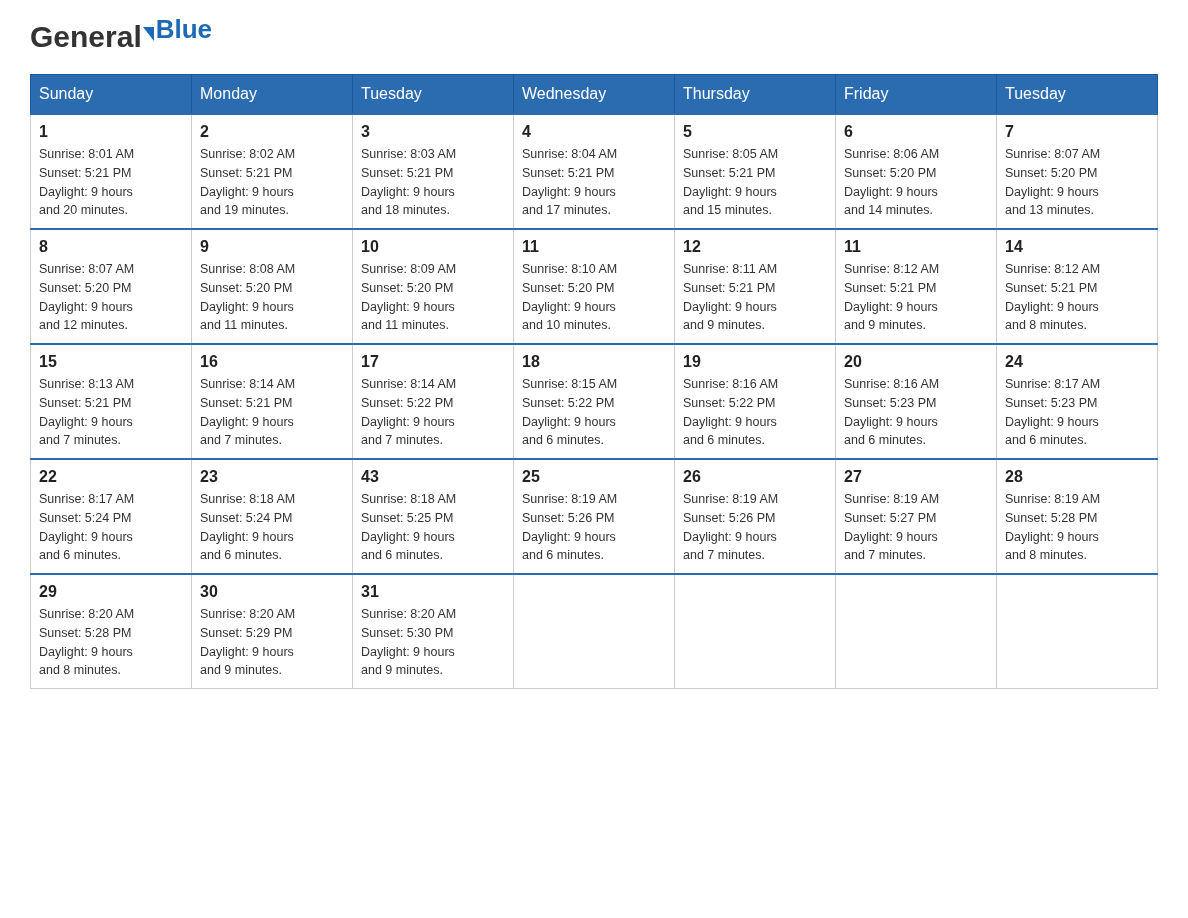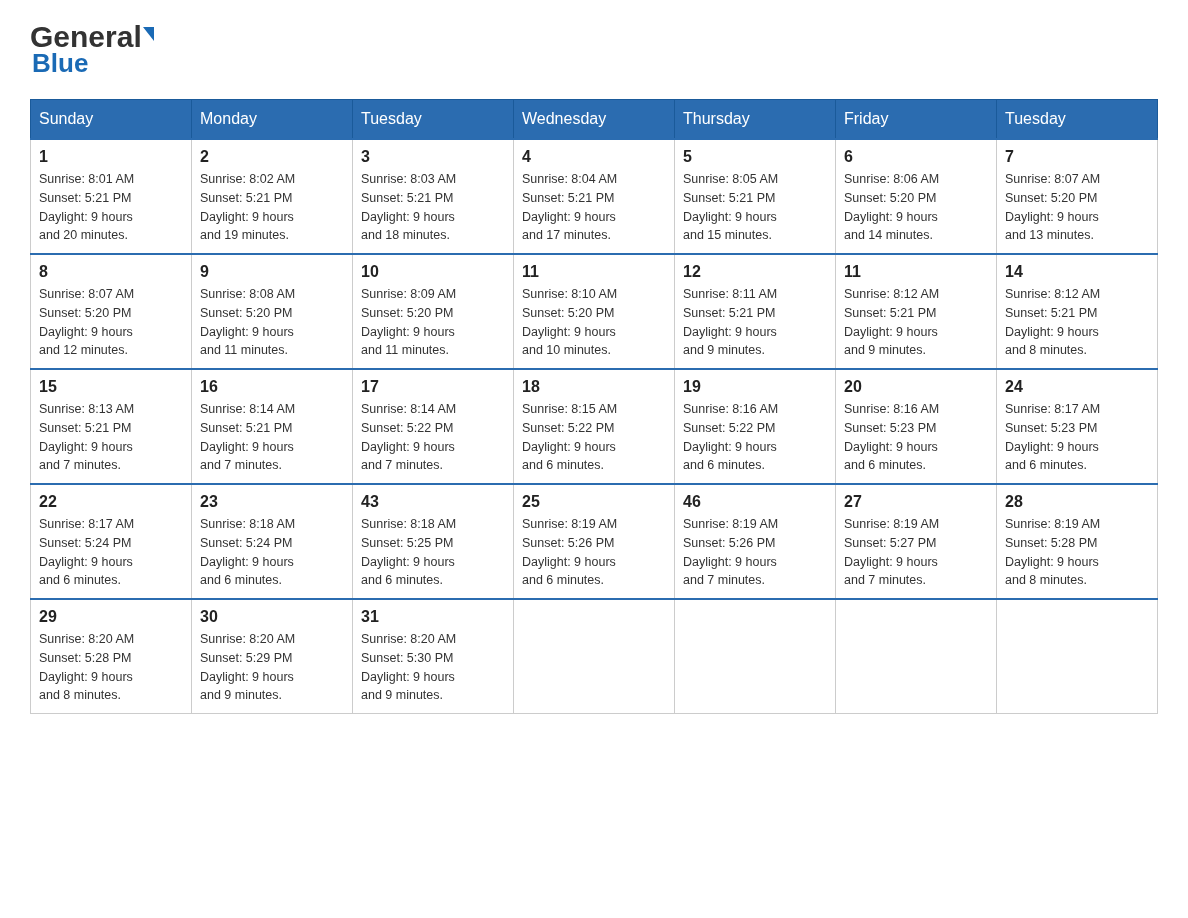--- a/index.html
+++ b/index.html
@@ -11,21 +11,21 @@
       padding: 20px 30px;
     }
     .header {
       display: flex;
       justify-content: space-between;
       align-items: flex-start;
       margin-bottom: 20px;
     }
     .logo {
       display: flex;
-      flex-direction: column;
+      flex-direction: row;
       align-items: flex-start;
     }
     .header-right {
       text-align: right;
     }
     .month-title {
       font-size: 52px;
       font-weight: bold;
       color: #222;
       line-height: 1.1;
@@ -360,21 +360,21 @@
         <td>
           <span class="day-number">25</span>
           <div class="day-info">
             Sunrise: 8:19 AM<br>
             Sunset: 5:26 PM<br>
             Daylight: 9 hours<br>
             and 6 minutes.
           </div>
         </td>
         <td>
-          <span class="day-number">46</span>
+          <span class="day-number">26</span>
           <div class="day-info">
             Sunrise: 8:19 AM<br>
             Sunset: 5:26 PM<br>
             Daylight: 9 hours<br>
             and 7 minutes.
           </div>
         </td>
         <td>
           <span class="day-number">27</span>
           <div class="day-info">

